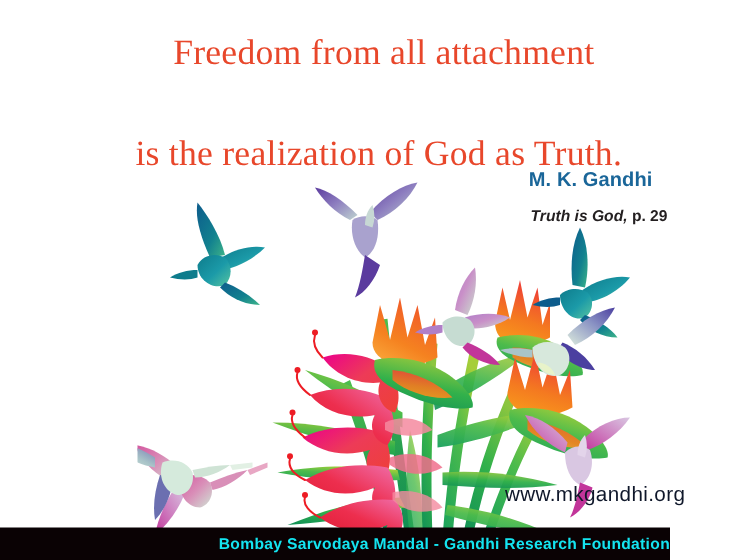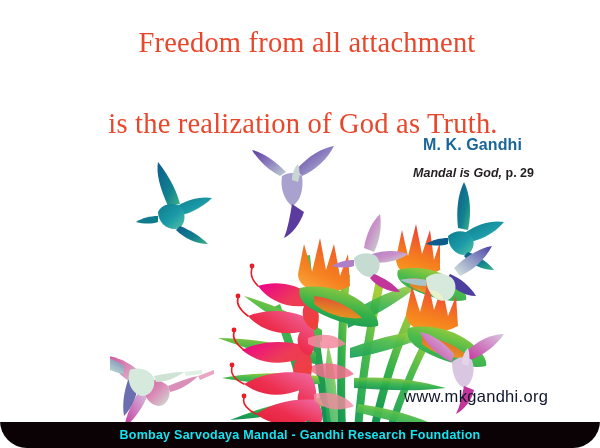--- a/index.html
+++ b/index.html
@@ -81,48 +81,48 @@
     width: 420px;
     height: 292px;
   }
   #illustration svg { display: block; width: 100%; height: 100%; }
 
   
   #footer-bar {
     position: absolute;
     left: 0;
     bottom: 0;
-    width: 600px;
+    width: 536px;
     height: 26px;
     display: flex;
     align-items: center;
-    justify-content: center;
+    justify-content: flex-end;
   }
   #footer-text {
     font-family: "Liberation Sans", sans-serif;
     font-size: 12.5px;
     font-weight: bold;
     letter-spacing: 0.25px;
     white-space: nowrap;
   }
 </style>
 </head>
 <body>
 
-<div id="card" style="background: rgb(255, 255, 255); border-radius: 27px;">
+<div id="card" style="background: rgb(255, 255, 255);">
 
   <div id="quote-block">
     <div class="quote-line" id="quote-line-1" style="color: rgb(232, 71, 43);">Freedom from all attachment</div>
     <div class="quote-line" id="quote-line-2" style="color: rgb(232, 71, 43); margin-top: 48px;">is the realization of God as Truth.</div>
   </div>
 
   <div id="attribution">
     <div id="author-name" style="color: rgb(26, 102, 153);">M. K. Gandhi</div>
     <div id="source-ref" style="color: rgb(35, 31, 32);">
-      <span class="src-title">Mandal is God,</span>
+      <span class="src-title">Truth is God,</span>
       <span class="src-page">p. 29</span>
     </div>
   </div>
 
   <div id="illustration">
     <svg viewBox="0 0 420 292" xmlns="http://www.w3.org/2000/svg">
       <defs>
         <linearGradient id="gTeal" x1="0" y1="0" x2="1" y2="1">
           <stop offset="0%" stop-color="#0E7C8C"></stop>
           <stop offset="55%" stop-color="#1B9AA8"></stop>

